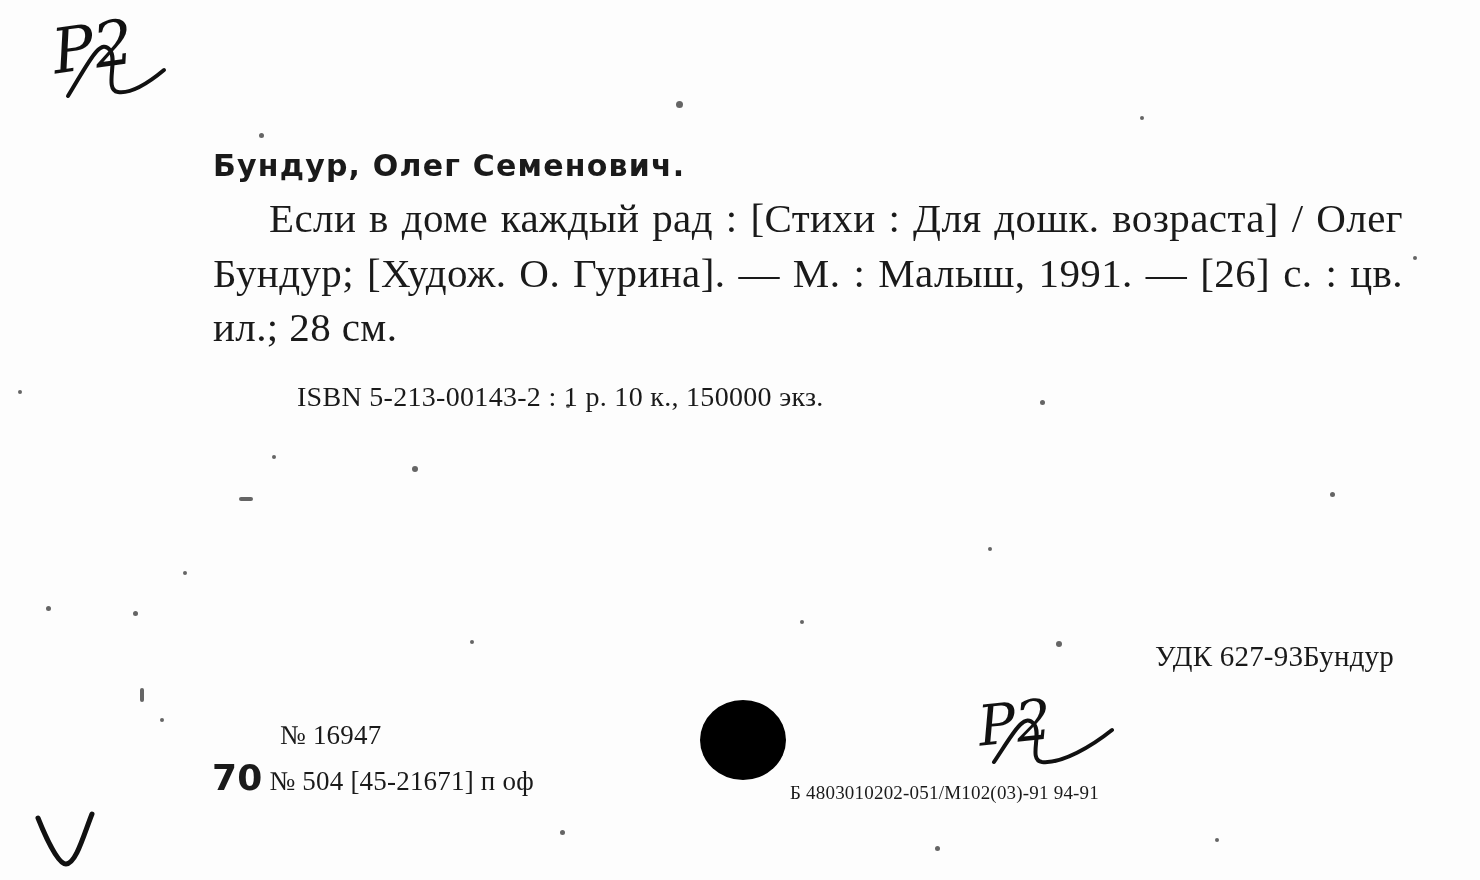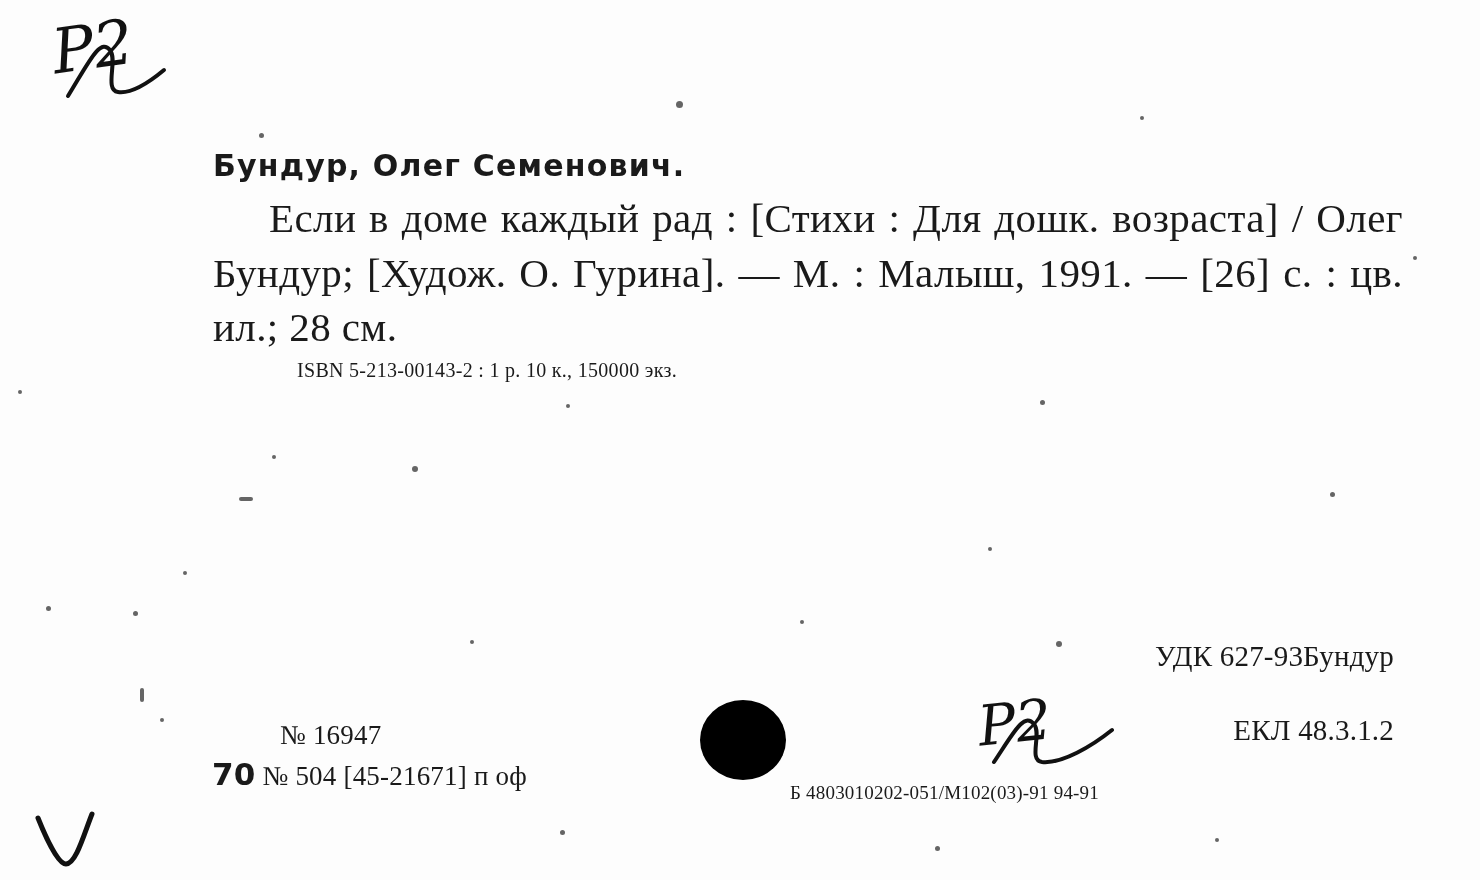--- a/index.html
+++ b/index.html
@@ -53,22 +53,22 @@
     font-size: 41px;
     line-height: 1.33;
     text-align: justify;
     letter-spacing: .4px;
   }
   #title-block .indent {
     display: inline-block;
     width: 56px;
   }
   #isbn {
-    font-size: 20px;
-    margin-top: 4px;
+    font-size: 28px;
+    margin-top: 26px;
     margin-left: 84px;
     letter-spacing: .3px;
     white-space: nowrap;
   }
 
   
   #bottom-left {
     position: absolute;
     left: 212px;
     top: 718px;
@@ -77,21 +77,21 @@
     letter-spacing: .2px;
   }
   #bottom-left .line {
     white-space: nowrap;
   }
   #bottom-left .l1 { padding-left: 68px; }
   #bottom-left .l3 { padding-left: 56px; }
   #bl-70 {
     font-family: "DejaVu Sans", sans-serif;
     font-weight: bold;
-    font-size: 31px;
+    font-size: 36px;
   }
 
   
   #blot {
     position: absolute;
     left: 700px;
     top: 700px;
     width: 86px;
     height: 80px;
     background: #000;
@@ -174,21 +174,20 @@
     <div class="line l1">№ 16947</div>
     <div class="line">
       <span id="bl-70">70</span>
       <span>№ 504 [45-21671] п оф</span>
     </div>
   </div>
 
   <div id="blot"></div>
 
   <div id="udk">УДК 627-93Бундур</div>
-  <div id="ekl">ЕКЛ 48.3.1.2</div>
   <div id="barcode-line">Б 4803010202-051/М102(03)-91 94-91</div>
 
   <div class="handwrite" style="left:978px;top:690px;font-size:56px;transform:rotate(-6deg);">
     <span>Р2</span>
   </div>
   <svg class="handwrite" style="left:988px;top:706px;" width="130" height="70" viewBox="0 0 130 70">
     <path d="M6 56 C26 26 36 6 46 18 C54 28 40 54 54 56 C74 58 104 40 124 24" fill="none" stroke="#111" stroke-width="4" stroke-linecap="round"></path>
   </svg>
 
   <svg class="handwrite" style="left:32px;top:808px;" width="80" height="66" viewBox="0 0 80 66">

